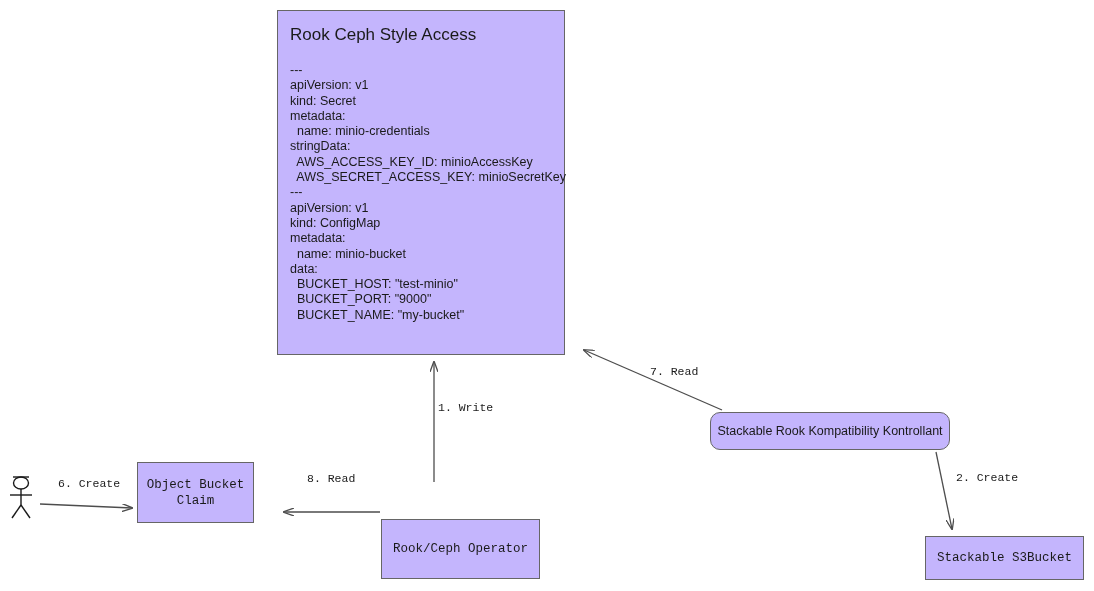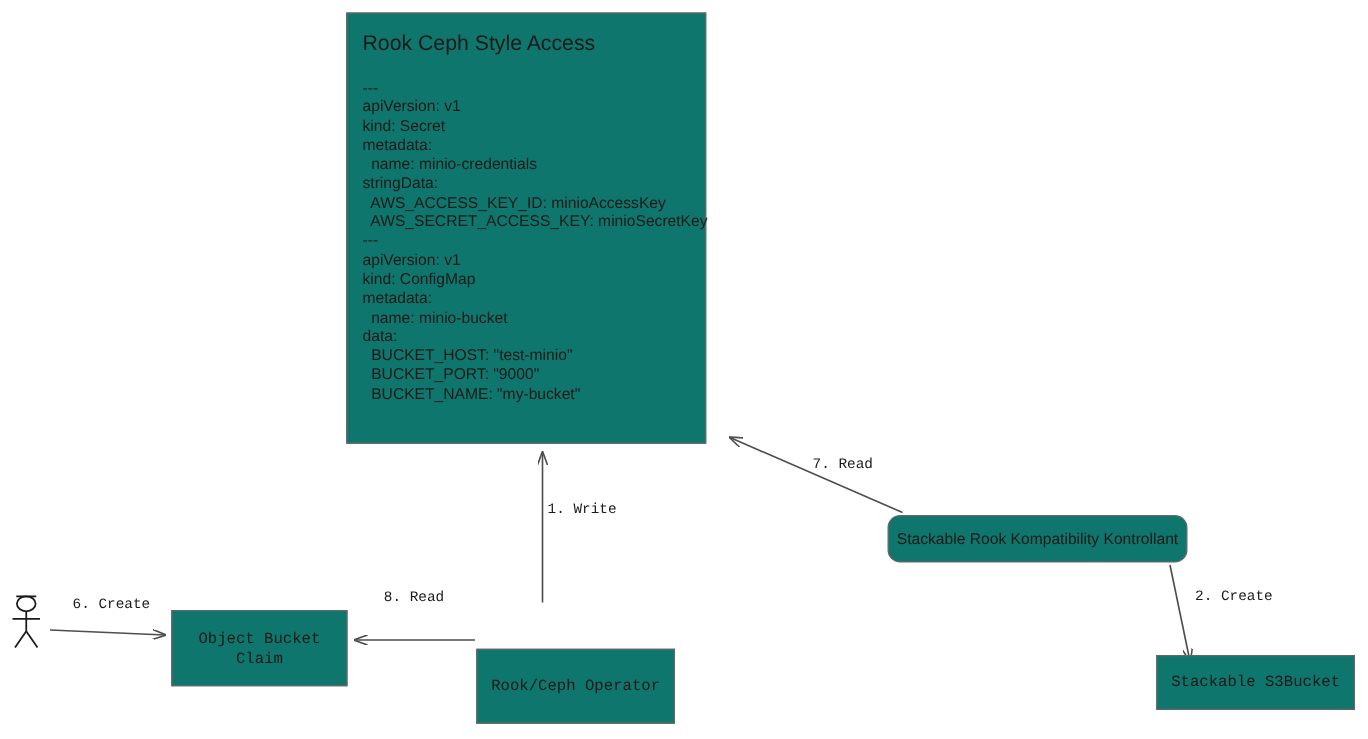--- a/index.html
+++ b/index.html
@@ -18,21 +18,21 @@
   svg.layer {
     position: absolute;
     left: 0;
     top: 0;
     width: 1094px;
     height: 591px;
     pointer-events: none;
   }
   .box {
     position: absolute;
-    background: #0f766e;
+    background: #c4b5fd;
     border: 1px solid #666666;
     box-sizing: border-box;
   }
   
   #yaml-box {
     left: 277px;
     top: 10px;
     width: 288px;
     height: 345px;
     padding: 14px 12px 0 12px;
@@ -57,40 +57,40 @@
     color: #1a1a1a;
     display: flex;
     align-items: center;
     justify-content: center;
     text-align: center;
     line-height: 16px;
     white-space: pre-line;
   }
   #obc-box {
     left: 137px;
-    top: 488px;
-    width: 141px;
+    top: 462px;
+    width: 117px;
     height: 61px;
   }
   #operator-box {
     left: 381px;
     top: 483px;
     width: 159px;
     height: 60px;
     margin-top: 36px;
   }
   #srkk-box {
     left: 710px;
     top: 412px;
     width: 240px;
     height: 38px;
   }
   #s3bucket-box {
     left: 925px;
-    top: 524px;
+    top: 536px;
     width: 159px;
     height: 44px;
     text-align: center;
   }
   .edge-label {
     position: absolute;
     font-family: "Liberation Mono", monospace;
     font-size: 11.5px;
     color: #1a1a1a;
     white-space: pre;

